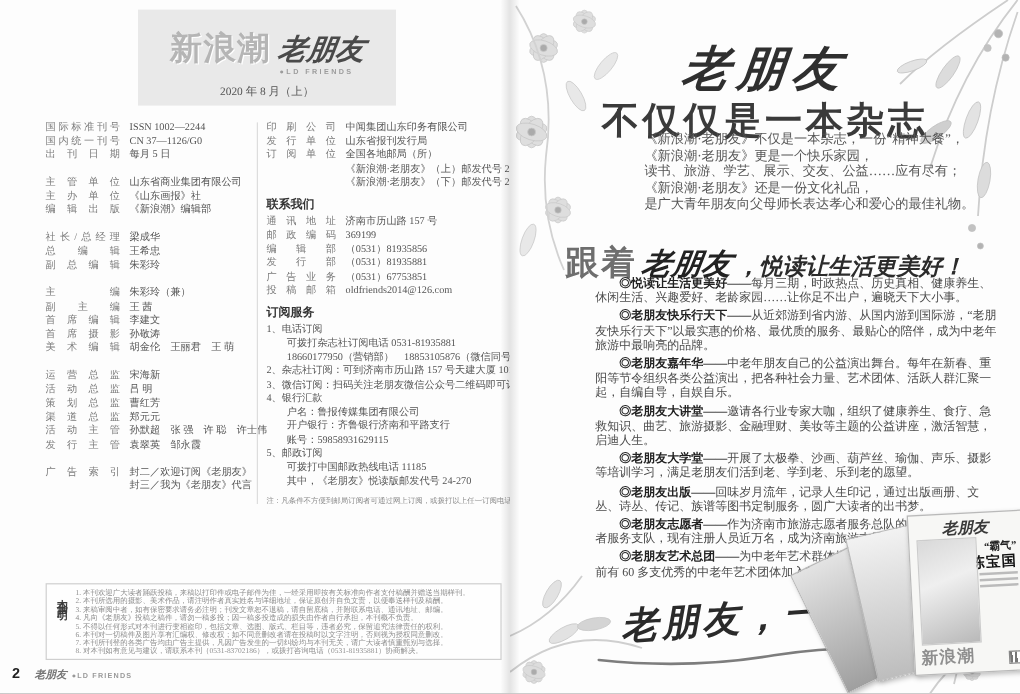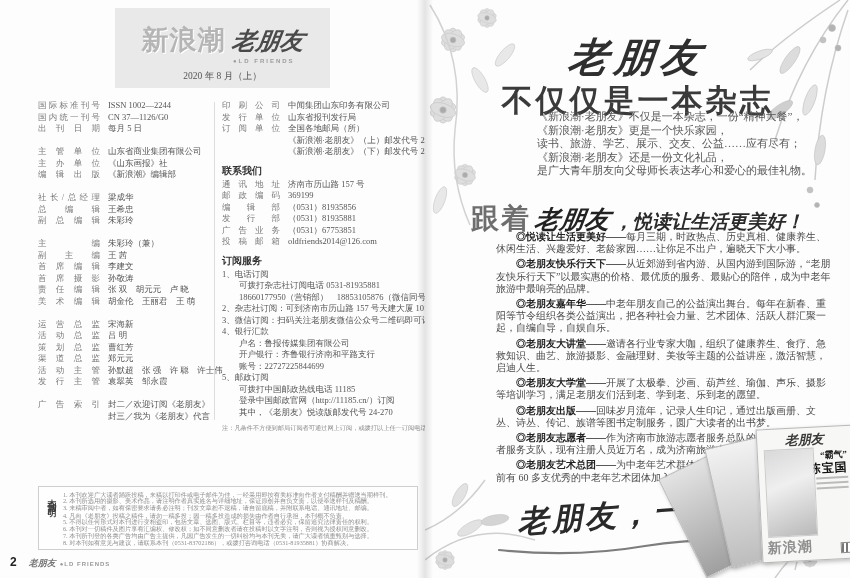--- a/index.html
+++ b/index.html
@@ -161,23 +161,20 @@
         </div>
 
         <div class="mrow">
           <span class="lbl">首席编辑</span><span class="val">李建文</span>
         </div>
 
         <div class="mrow">
           <span class="lbl">首席摄影</span><span class="val">孙敬涛</span>
         </div>
 
-        <div class="mrow">
-          <span class="lbl">责任编辑</span><span class="val">张 双　胡元元　卢 晓</span>
-        </div>
 
         <div class="mrow">
           <span class="lbl">美术编辑</span><span class="val">胡金伦　王丽君　王 萌</span>
         </div>
 
         <div class="mrow">
           <span class="lbl"></span><span class="val"></span>
         </div>
 
         <div class="mrow">
@@ -273,24 +270,23 @@
       <div>
 
       <div class="sline">1、电话订阅</div>
           <div class="sline">　　可拨打杂志社订阅电话 0531-81935881</div>
           <div class="sline">　　18660177950（营销部）　18853105876（微信同号）</div>
           <div class="sline">2、杂志社订阅：可到济南市历山路 157 号天建大厦 1017 室</div>
           <div class="sline">3、微信订阅：扫码关注老朋友微信公众号二维码即可订阅</div>
           <div class="sline">4、银行汇款</div>
           <div class="sline">　　户名：鲁报传媒集团有限公司</div>
           <div class="sline">　　开户银行：齐鲁银行济南和平路支行</div>
-          <div class="sline">　　账号：22727225844699</div>
+          <div class="sline">　　账号：59858931629115</div>
           <div class="sline">5、邮政订阅</div>
           <div class="sline">　　可拨打中国邮政热线电话 11185</div>
-          <div class="sline">　　登录中国邮政官网（http://11185.cn/）订阅</div>
           <div class="sline">　　其中，《老朋友》悦读版邮发代号 24-270</div>
         </div>
       <div class="footnote">注：凡条件不方便到邮局订阅者可通过网上订阅，或拨打以上任一订阅电话（具体事宜电话咨询）。</div>
     </div>
 
     <div class="statement-box">
       <div class="statement-label">本刊声明</div>
       <div class="statement-lines">
 
       <div class="stline">1. 本刊欢迎广大读者踊跃投稿，来稿以打印件或电子邮件为佳，一经采用即按有关标准向作者支付稿酬并赠送当期样刊。</div>

